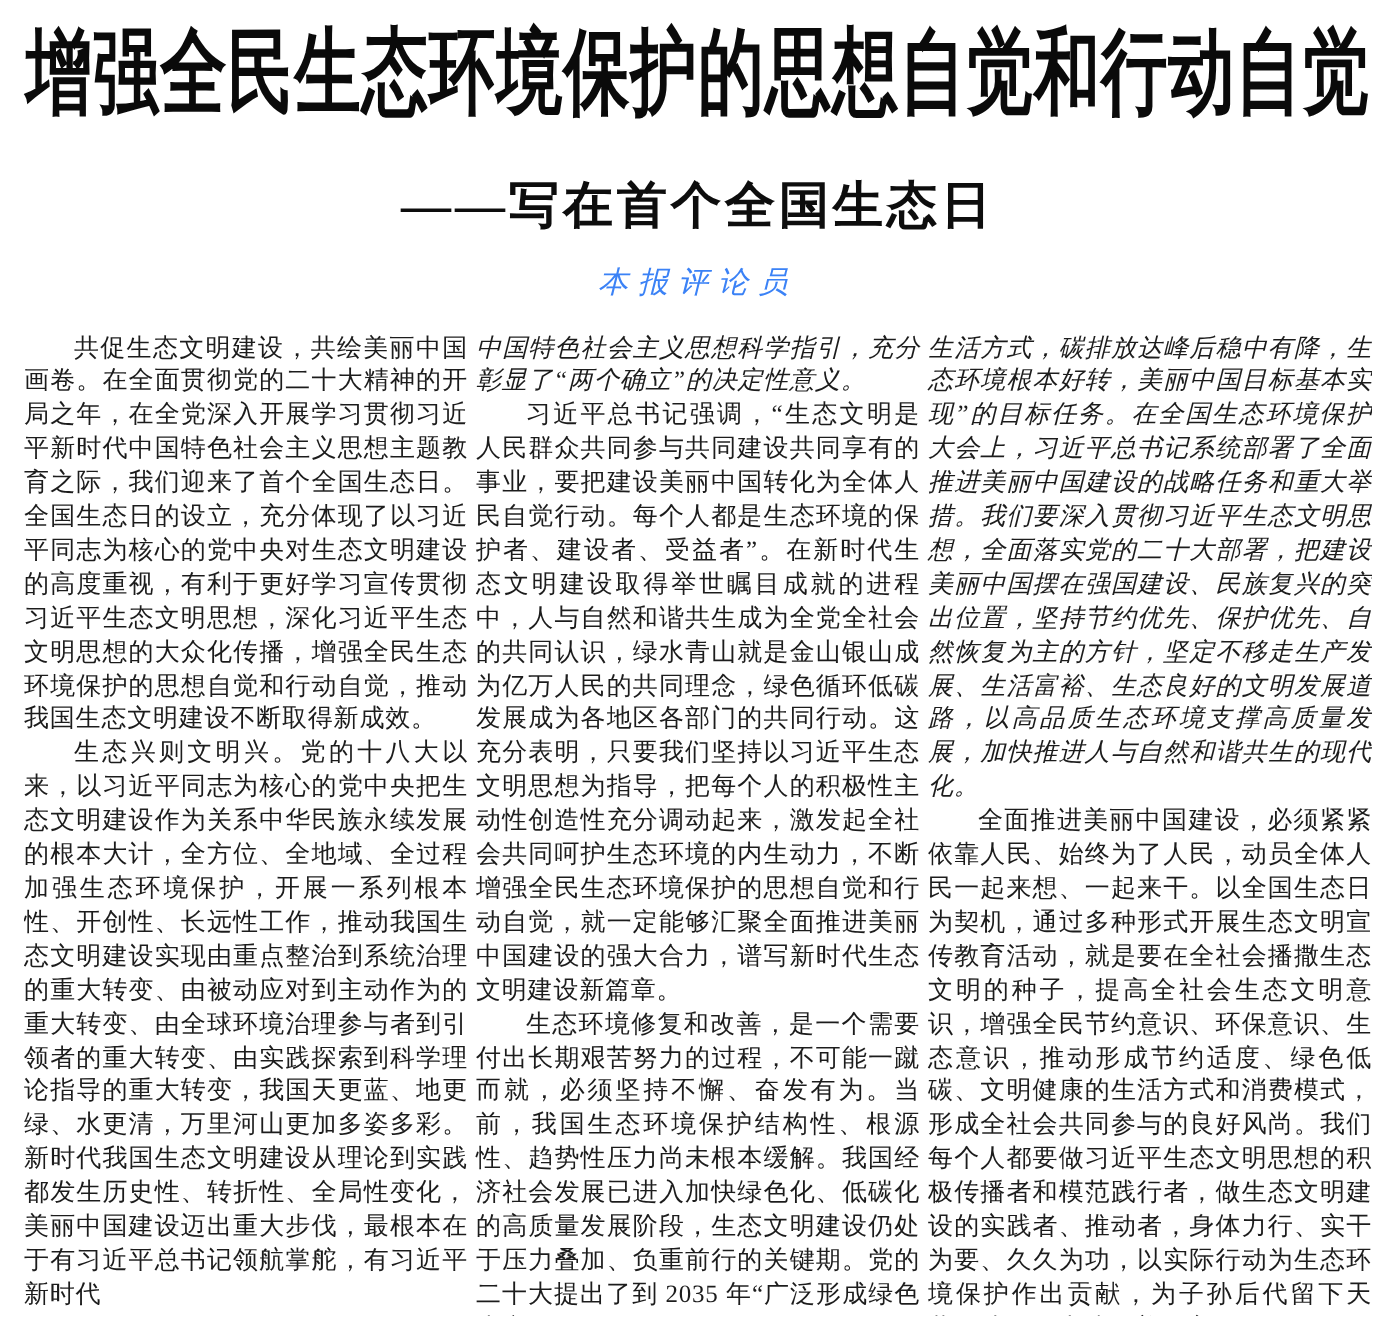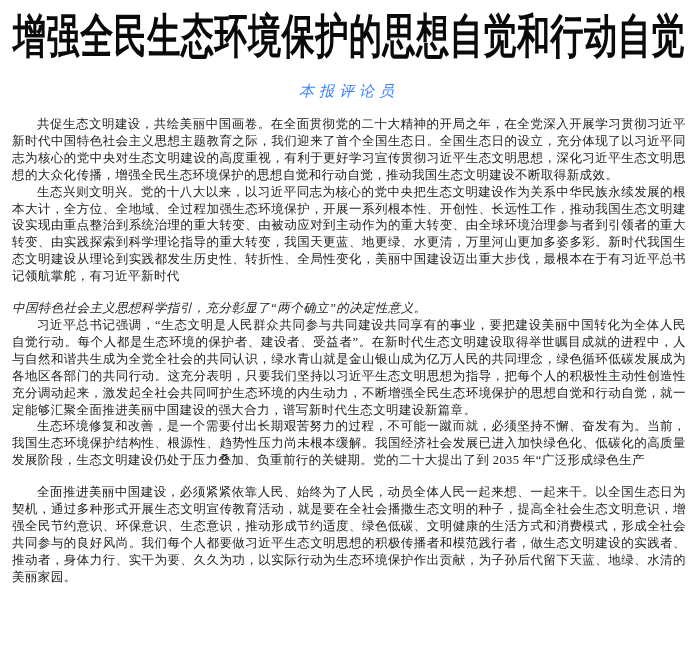--- a/index.html
+++ b/index.html
@@ -52,24 +52,23 @@
     text-align: center;
     font-style: italic;
     font-size: 15px;
     letter-spacing: 5px;
     color: #3b82f6;
   }
   
   .columns {
     margin-top: 15px;
     display: flex;
-    gap: 15px;
+    gap: 4px;
     height: 492px;
     overflow: hidden;
-    flex-direction: column;
   }
   .col {
     flex: 1 1 0;
     min-width: 0;
   }
   .col p {
     margin: 0;
     font-size: 12.5px;
     line-height: 16.9px;
     letter-spacing: 0.4px;
@@ -86,34 +85,36 @@
 </style>
 </head>
 <body>
 
 <div class="page">
 
   <header>
     <div class="headline-wrap">
       <h1 class="headline">增强全民生态环境保护的思想自觉和行动自觉</h1>
     </div>
+    <h2 class="subtitle">——写在首个全国生态日</h2>
     <div class="byline">本报评论员</div>
   </header>
 
   <main class="columns">
 
     <section class="col">
       <p>共促生态文明建设，共绘美丽中国画卷。在全面贯彻党的二十大精神的开局之年，在全党深入开展学习贯彻习近平新时代中国特色社会主义思想主题教育之际，我们迎来了首个全国生态日。全国生态日的设立，充分体现了以习近平同志为核心的党中央对生态文明建设的高度重视，有利于更好学习宣传贯彻习近平生态文明思想，深化习近平生态文明思想的大众化传播，增强全民生态环境保护的思想自觉和行动自觉，推动我国生态文明建设不断取得新成效。</p>
       <p>生态兴则文明兴。党的十八大以来，以习近平同志为核心的党中央把生态文明建设作为关系中华民族永续发展的根本大计，全方位、全地域、全过程加强生态环境保护，开展一系列根本性、开创性、长远性工作，推动我国生态文明建设实现由重点整治到系统治理的重大转变、由被动应对到主动作为的重大转变、由全球环境治理参与者到引领者的重大转变、由实践探索到科学理论指导的重大转变，我国天更蓝、地更绿、水更清，万里河山更加多姿多彩。新时代我国生态文明建设从理论到实践都发生历史性、转折性、全局性变化，美丽中国建设迈出重大步伐，最根本在于有习近平总书记领航掌舵，有习近平新时代</p>
     </section>
 
     <section class="col">
       <p class="cont">中国特色社会主义思想科学指引，充分彰显了“两个确立”的决定性意义。</p>
       <p>习近平总书记强调，“生态文明是人民群众共同参与共同建设共同享有的事业，要把建设美丽中国转化为全体人民自觉行动。每个人都是生态环境的保护者、建设者、受益者”。在新时代生态文明建设取得举世瞩目成就的进程中，人与自然和谐共生成为全党全社会的共同认识，绿水青山就是金山银山成为亿万人民的共同理念，绿色循环低碳发展成为各地区各部门的共同行动。这充分表明，只要我们坚持以习近平生态文明思想为指导，把每个人的积极性主动性创造性充分调动起来，激发起全社会共同呵护生态环境的内生动力，不断增强全民生态环境保护的思想自觉和行动自觉，就一定能够汇聚全面推进美丽中国建设的强大合力，谱写新时代生态文明建设新篇章。</p>
       <p>生态环境修复和改善，是一个需要付出长期艰苦努力的过程，不可能一蹴而就，必须坚持不懈、奋发有为。当前，我国生态环境保护结构性、根源性、趋势性压力尚未根本缓解。我国经济社会发展已进入加快绿色化、低碳化的高质量发展阶段，生态文明建设仍处于压力叠加、负重前行的关键期。党的二十大提出了到 2035 年“广泛形成绿色生产</p>
     </section>
 
     <section class="col">
+      <p class="cont">生活方式，碳排放达峰后稳中有降，生态环境根本好转，美丽中国目标基本实现”的目标任务。在全国生态环境保护大会上，习近平总书记系统部署了全面推进美丽中国建设的战略任务和重大举措。我们要深入贯彻习近平生态文明思想，全面落实党的二十大部署，把建设美丽中国摆在强国建设、民族复兴的突出位置，坚持节约优先、保护优先、自然恢复为主的方针，坚定不移走生产发展、生活富裕、生态良好的文明发展道路，以高品质生态环境支撑高质量发展，加快推进人与自然和谐共生的现代化。</p>
       <p>全面推进美丽中国建设，必须紧紧依靠人民、始终为了人民，动员全体人民一起来想、一起来干。以全国生态日为契机，通过多种形式开展生态文明宣传教育活动，就是要在全社会播撒生态文明的种子，提高全社会生态文明意识，增强全民节约意识、环保意识、生态意识，推动形成节约适度、绿色低碳、文明健康的生活方式和消费模式，形成全社会共同参与的良好风尚。我们每个人都要做习近平生态文明思想的积极传播者和模范践行者，做生态文明建设的实践者、推动者，身体力行、实干为要、久久为功，以实际行动为生态环境保护作出贡献，为子孙后代留下天蓝、地绿、水清的美丽家园。</p>
     </section>
 
   </main>
 </div>
 
 </body></html>

